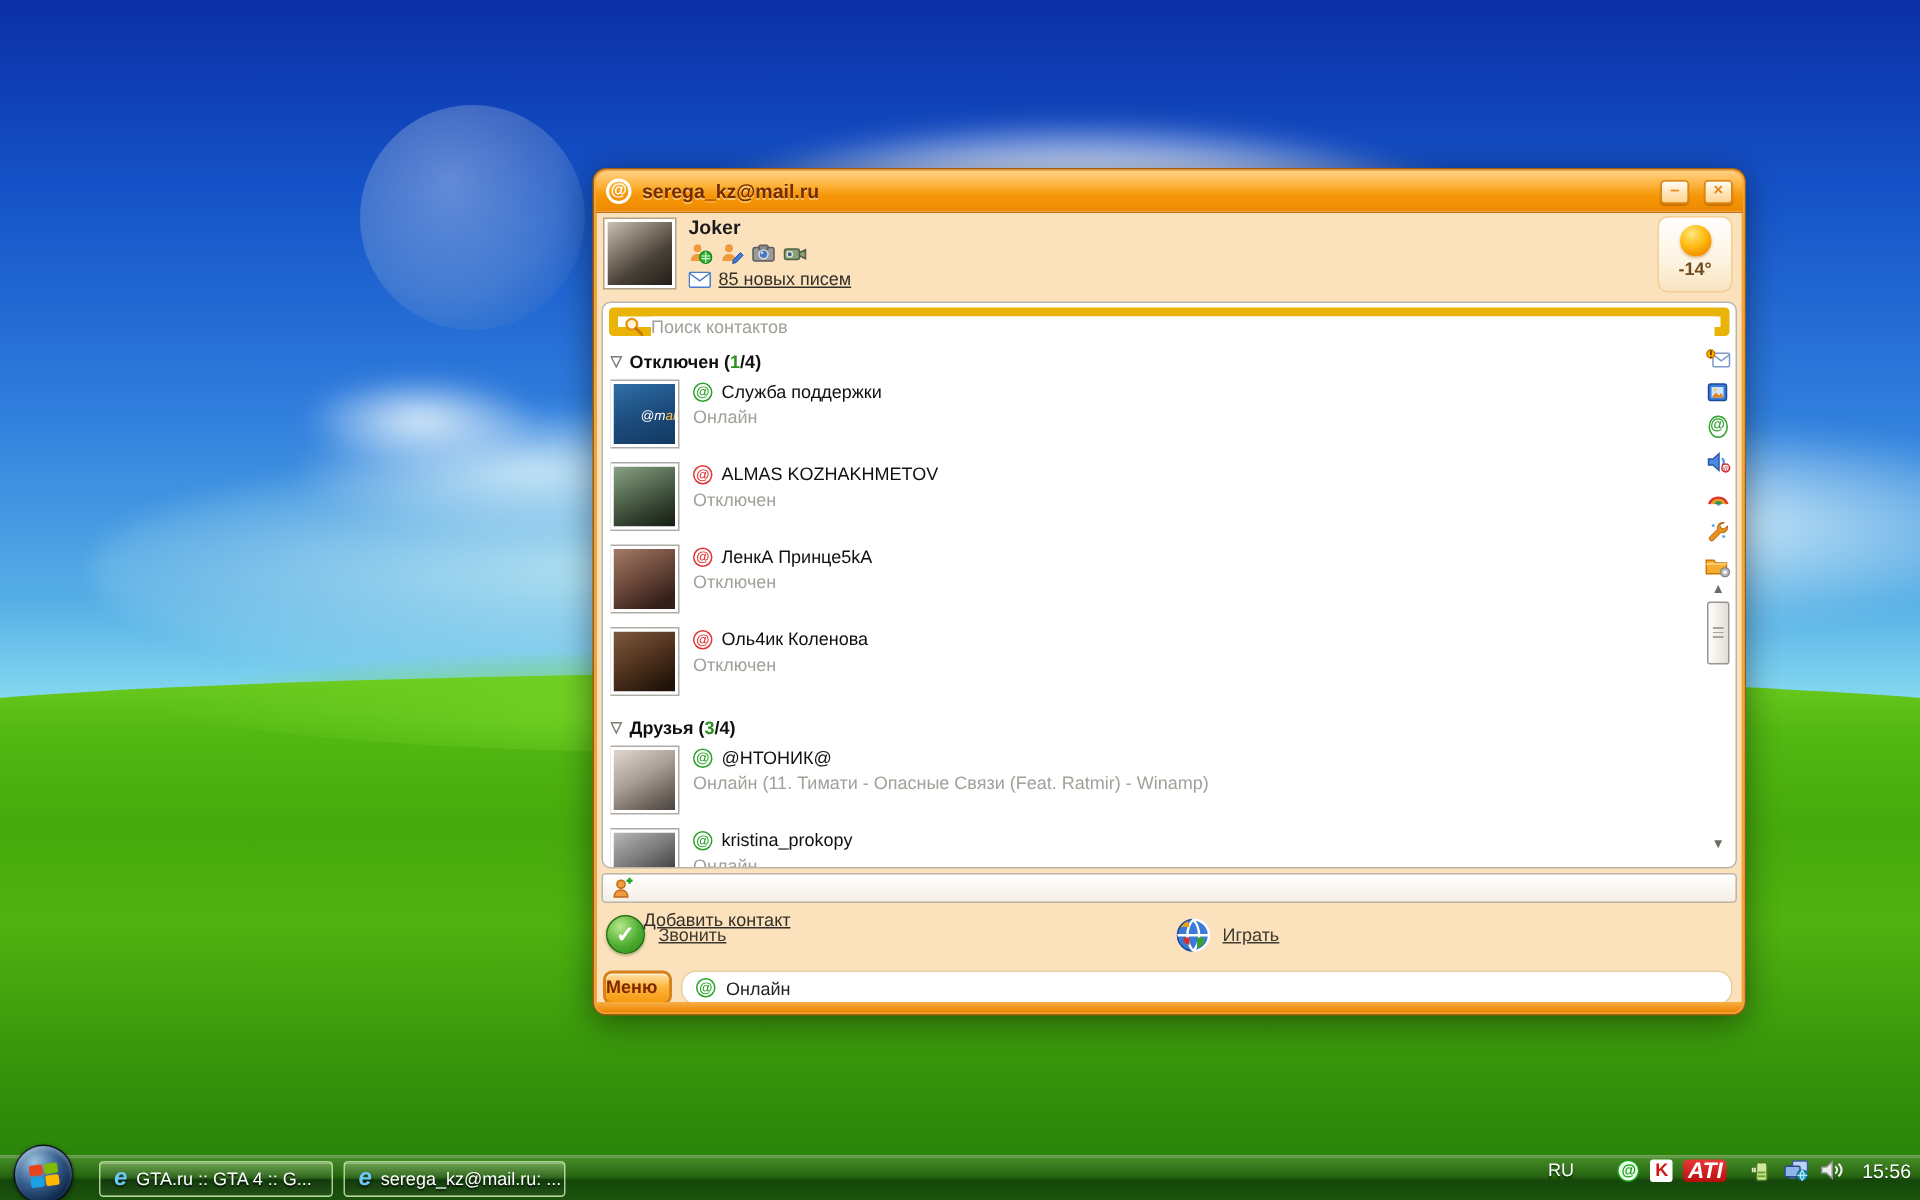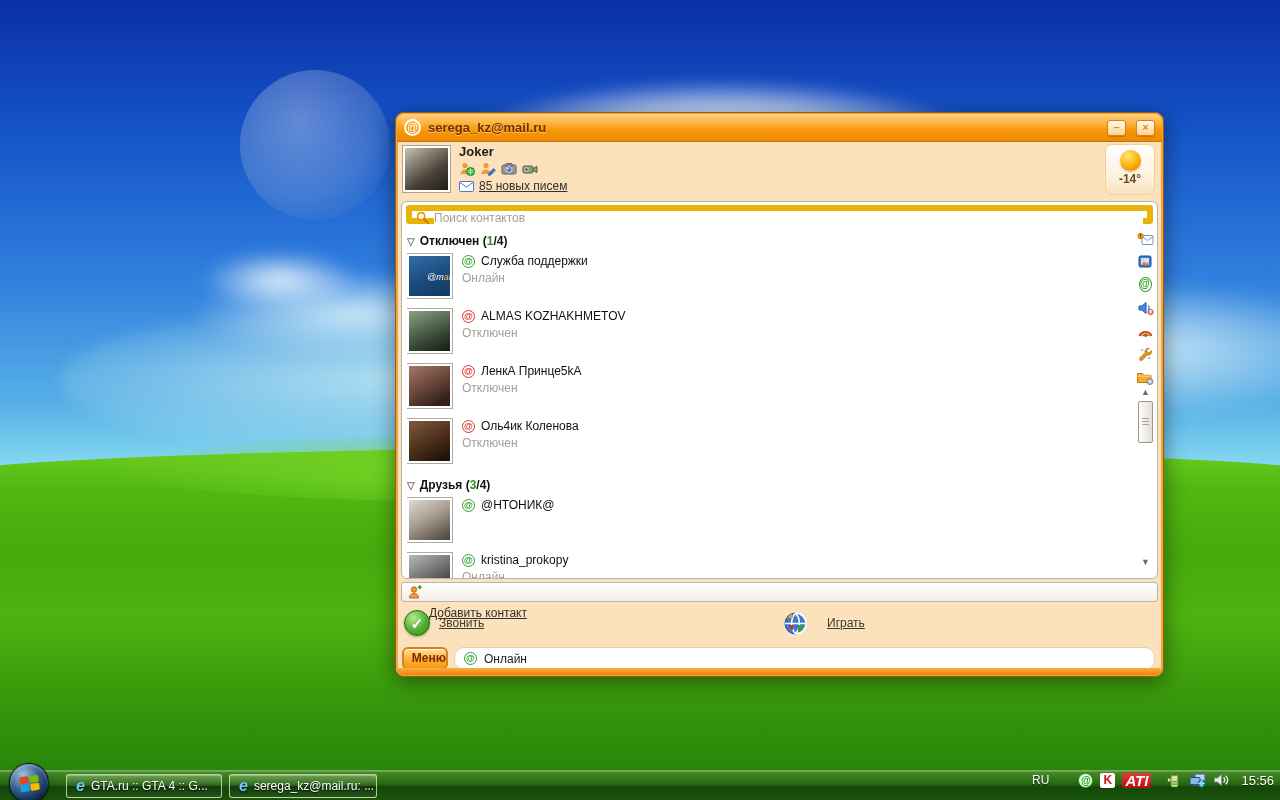--- a/index.html
+++ b/index.html
@@ -122,26 +122,26 @@
 
   .add-bar { position:absolute; left:5px; right:5px; top:469px; height:20px; background:linear-gradient(180deg,#ffffff,#f4efe6);
              border:1px solid #bab6ae; border-radius:3px; display:flex; align-items:center; gap:6px; padding:0 5px; }
   .add-link { font-size:12px; color:#33302a; text-decoration:underline; cursor:pointer;margin-top:42px; }
 
   .call-row { position:absolute; left:8px; top:495px; height:30px; display:flex; align-items:center; gap:9px; }
   .call-circle { width:26px; height:26px; border-radius:50%; border:1px solid #1e7010; cursor:pointer;
                  background:radial-gradient(circle at 35% 28%, #b8e88a, #4fae32 55%, #2a8a18);
                  color:#fff; font-weight:bold; font-size:15px; line-height:25px; text-align:center;
                  box-shadow:0 1px 2px rgba(60,90,20,.45); }
-  .play-row { position:absolute; left:388px; top:497px; height:26px; display:flex; align-items:center; gap:20px; }
+  .play-row { position:absolute; left:388px; top:497px; height:26px; display:flex; align-items:center; gap:8px; }
   .foot-link { font-size:12px; color:#3e3a30; text-decoration:underline; cursor:pointer; }
 
   .menu-btn { position:absolute; left:6px; top:534px; width:46px; height:23px; border:2px solid #d8821a; border-radius:6px; cursor:pointer;
               background:linear-gradient(180deg,#ffe2a8,#fdb33c 50%,#f59a10); font-size:12px; font-weight:bold; color:#7e2a00;
-              text-align:right; line-height:19px; box-shadow:inset 0 1px 0 #fff3d8; }
+              text-align:left; line-height:19px; box-shadow:inset 0 1px 0 #fff3d8; }
   .status-bar { position:absolute; left:58px; right:8px; top:534px; height:23px; background:#fff; border:1px solid #e8cfa2;
                 border-radius:10px; display:flex; align-items:center; gap:7px; padding:0 9px; cursor:pointer; }
   .status-text { font-size:12px; color:#222; }
   .win-bottom { position:absolute; left:1px; right:1px; bottom:1px; height:7px; border-radius:0 0 8px 8px;
                 background:linear-gradient(180deg,#f9ae45,#ec8402); }
 </style>
 </head>
 <body>
 
 <div class="moon"></div>
@@ -275,20 +275,21 @@
 
   <div class="contact-row">
     <div class="avatar av-photo4">
             <span class="av-label"></span>
           </div>
     <div class="c-text">
       <div class="name-line">
         <span class="at-badge online">@</span>
         <span class="c-name">@НТОНИК@</span>
       </div>
+      <div class="c-status">Онлайн (11. Тимати - Опасные Связи (Feat. Ratmir) - Winamp)</div>
     </div>
   </div>
 
   <div class="contact-row">
     <div class="avatar av-photo5">
             <span class="av-label"></span>
           </div>
     <div class="c-text">
       <div class="name-line">
         <span class="at-badge online">@</span>

